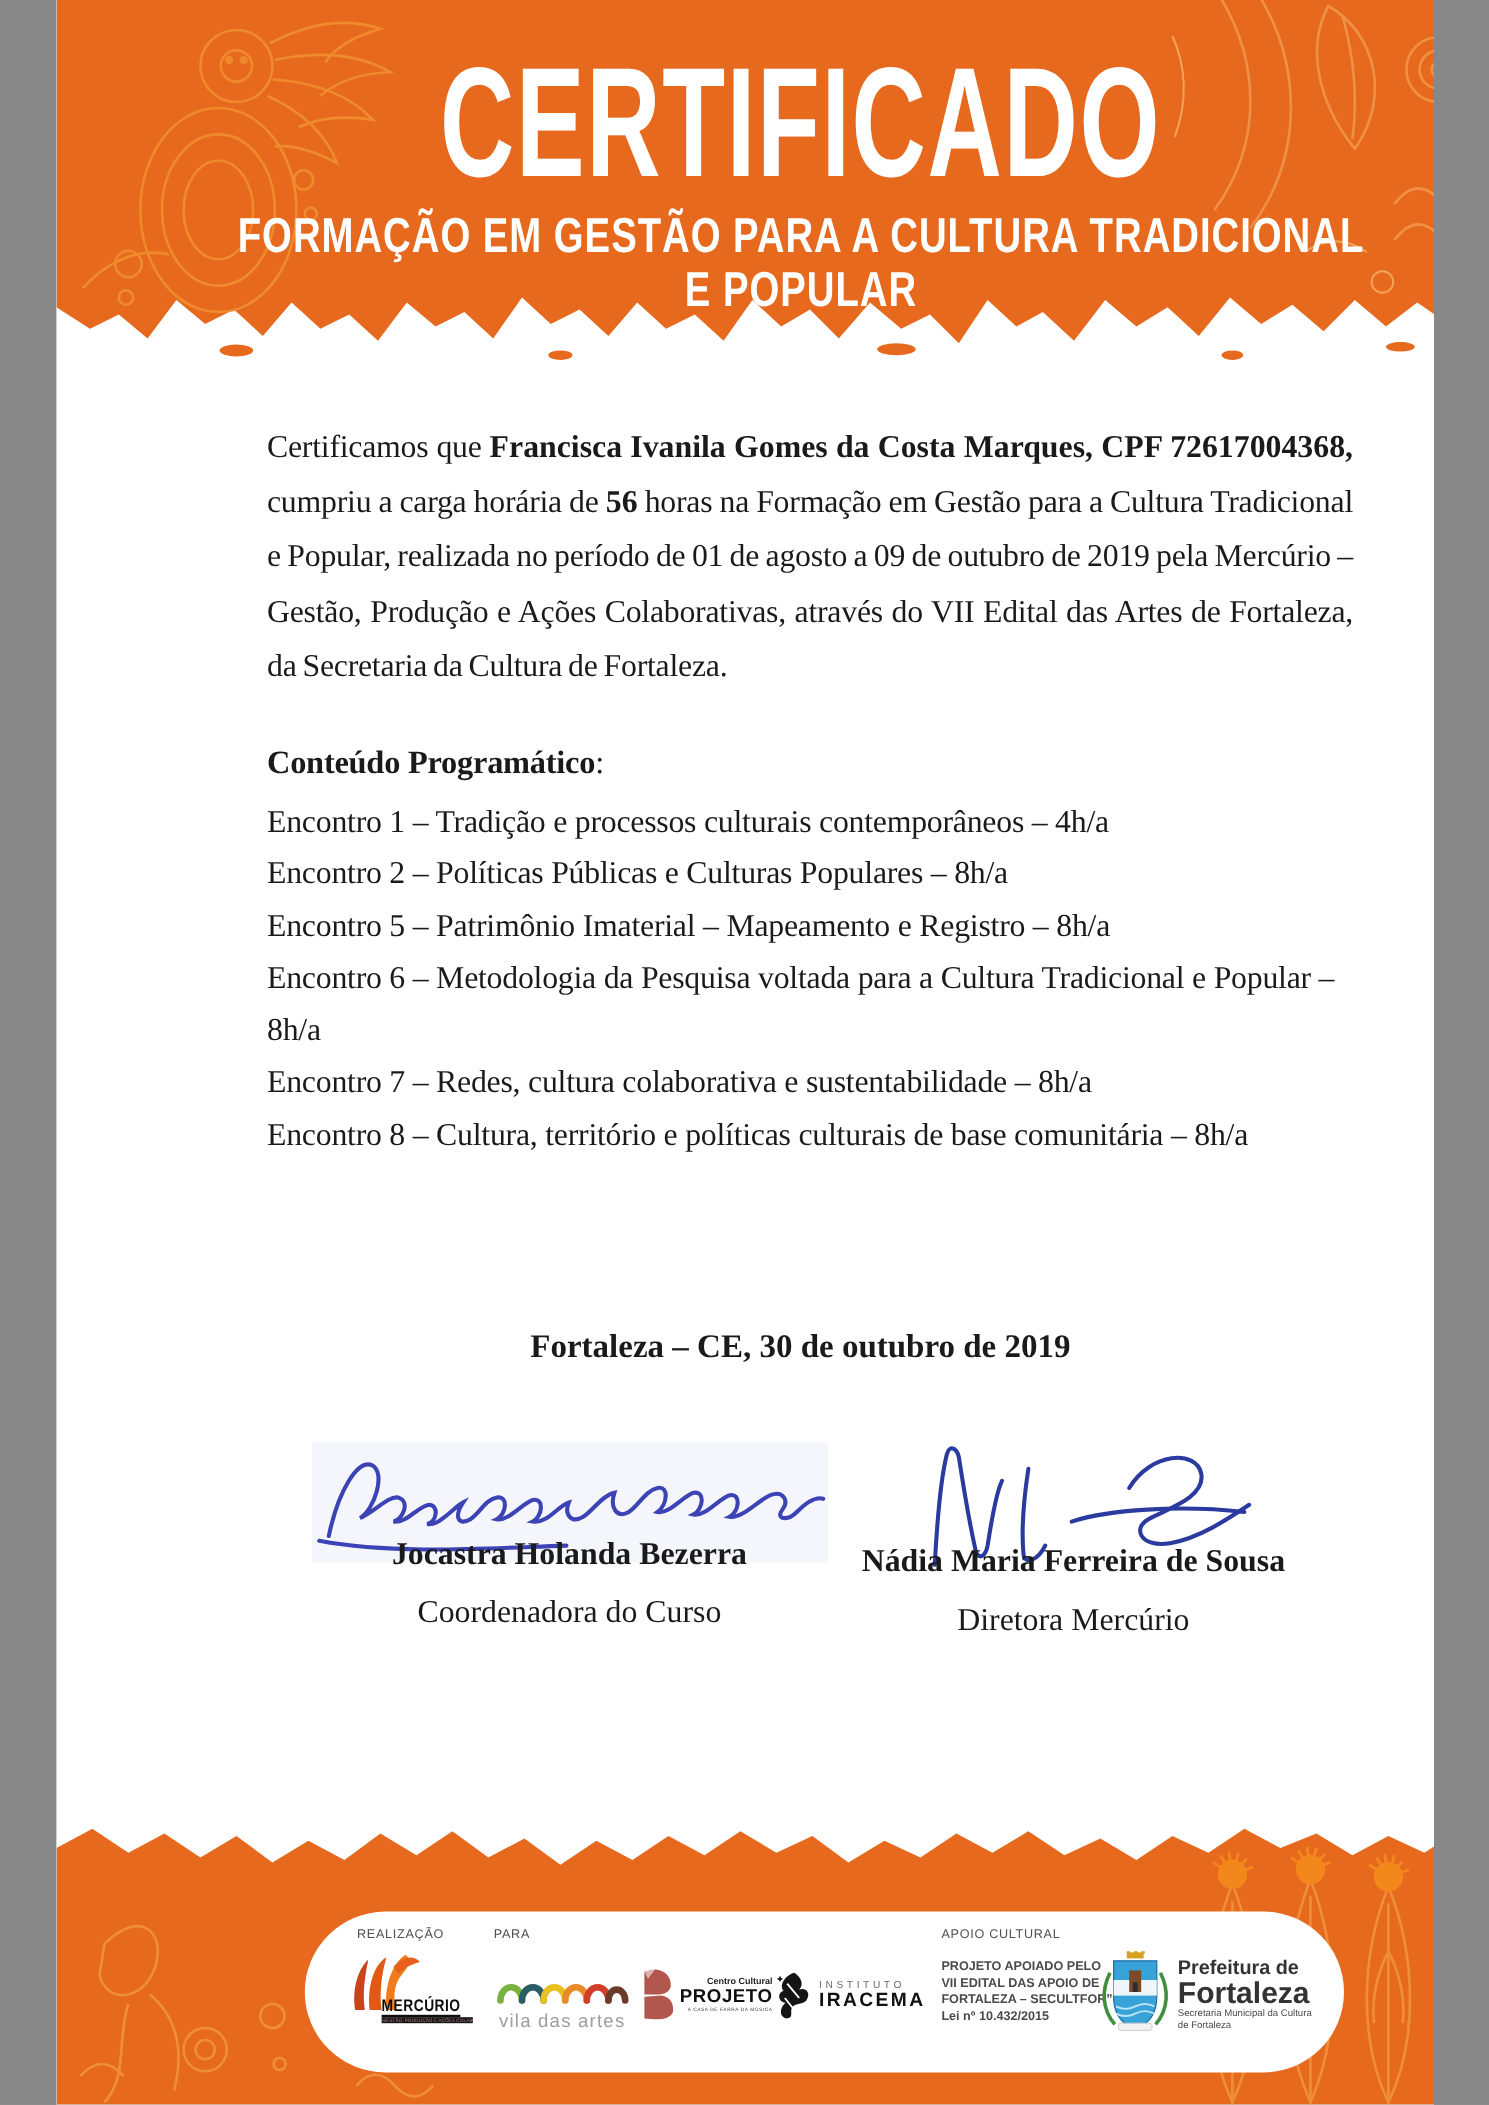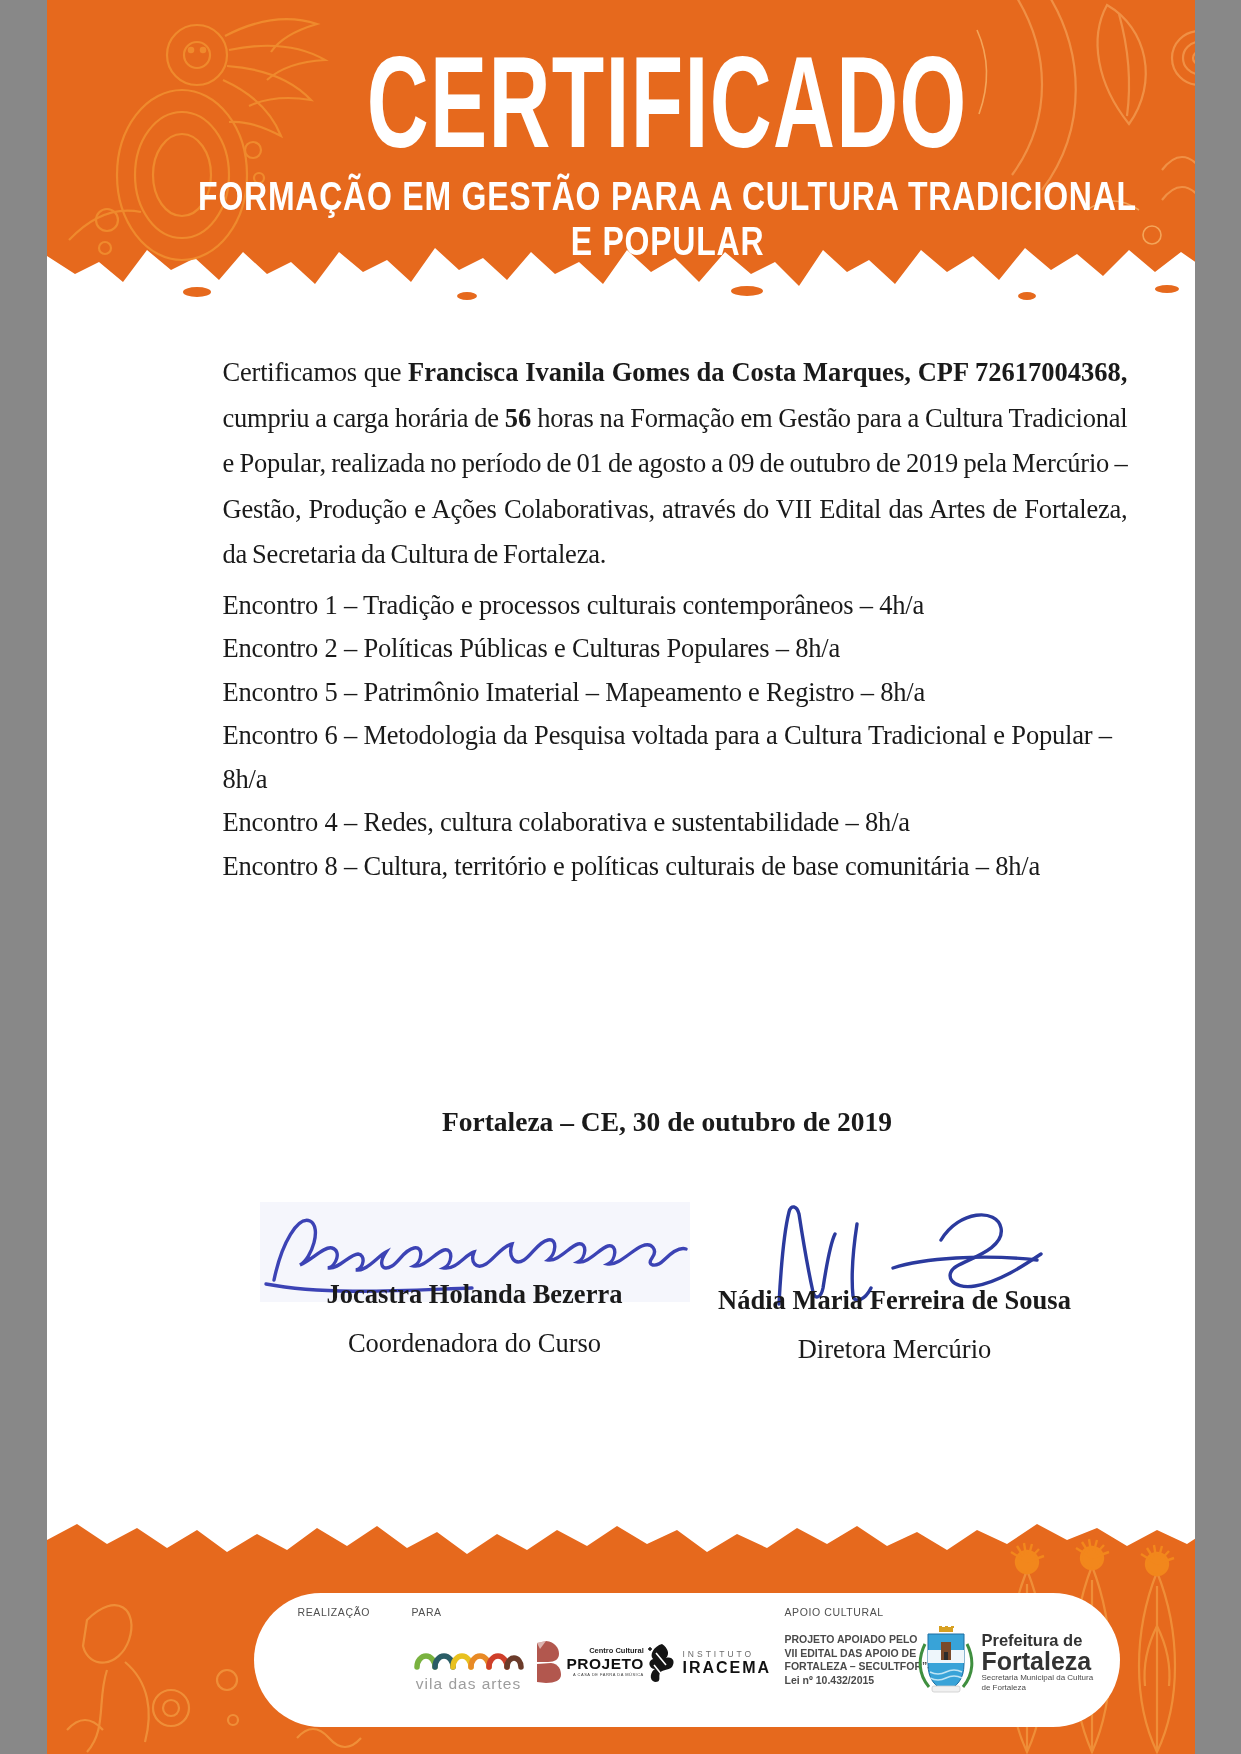--- a/index.html
+++ b/index.html
@@ -140,27 +140,28 @@
       <span>CERTIFICADO</span>
     </div>
     <div class="hdr-sub">
       <span>FORMAÇÃO EM GESTÃO PARA A CULTURA TRADICIONAL E POPULAR</span>
     </div>
   </div>
 
   <div class="content">
     <p class="certify"><span>Certificamos que </span><b>Francisca Ivanila Gomes da Costa Marques, CPF 72617004368,</b><span> cumpriu a carga horária de </span><b>56</b><span> horas na Formação em Gestão para a Cultura Tradicional e Popular, realizada no período de 01 de agosto a 09 de outubro de 2019 pela Mercúrio – Gestão, Produção e Ações Colaborativas, através do VII Edital das Artes de Fortaleza, da Secretaria da Cultura de Fortaleza.</span></p>
 
+    <div class="sec-head"><span>Conteúdo Programático</span><span class="colon">:</span></div>
 
     <ul class="enc-list">
       <li>Encontro 1 – Tradição e processos culturais contemporâneos – 4h/a</li>
       <li>Encontro 2 – Políticas Públicas e Culturas Populares – 8h/a</li>
       <li>Encontro 5 – Patrimônio Imaterial – Mapeamento e Registro – 8h/a</li>
       <li>Encontro 6 – Metodologia da Pesquisa voltada para a Cultura Tradicional e Popular – 8h/a</li>
-      <li>Encontro 4 – Redes, cultura colaborativa e sustentabilidade – 8h/a</li>
+      <li>Encontro 7 – Redes, cultura colaborativa e sustentabilidade – 8h/a</li>
       <li>Encontro 8 – Cultura, território e políticas culturais de base comunitária – 8h/a</li>
     </ul>
   </div>
 
   <div class="date-line">Fortaleza – CE, 30 de outubro de 2019</div>
 
   <div class="sig sig-left">
     <svg width="430" height="100" viewBox="0 0 430 100">
       <g stroke="#3c43b5" stroke-width="3.4" fill="none" stroke-linecap="round">
         <path d="M14,78 C22,40 38,14 50,19 C62,25 52,56 40,63 C52,58 64,44 72,46 C82,49 76,64 68,66 C78,68 90,52 98,52 C106,53 104,66 96,68 C106,70 118,54 126,50 C118,62 122,70 132,64 C140,59 144,48 154,46 C164,44 162,60 154,64 C164,66 176,50 184,48 C194,46 192,62 184,66 C196,68 206,52 214,50 C210,60 216,68 226,62 C234,57 242,44 252,42 C248,54 254,64 264,58 C272,53 278,40 288,38 C298,36 296,52 288,58 C298,60 310,44 318,42 C328,40 326,56 318,60 C328,62 340,46 348,44 C358,42 356,58 348,62 C358,64 372,48 382,44 C392,40 398,48 392,56 C386,64 396,66 404,58 C412,50 420,45 426,47"></path>
@@ -230,20 +231,32 @@
           <path d="M1175,58 l-16,-10 M1175,58 l-10,-16 M1175,58 l-3,-19 M1175,58 l5,-18 M1175,58 l12,-13 M1175,58 l17,-6"></path>
         </g>
       </g>
     </svg>
 
     <div class="logo-bar">
       <div class="lbl lbl-realizacao">REALIZAÇÃO</div>
       <div class="lbl lbl-apoio">PARA</div>
       <div class="lbl lbl-apoio-cultural">APOIO CULTURAL</div>
 
+      <div class="logo-mercurio">
+        <svg width="60" height="52" viewBox="0 0 60 52">
+          <path fill="#c9441a" d="M6,48 C3,30 9,13 17,6 C14,20 12,34 14,48 Z"></path>
+          <path fill="#e05a15" d="M18,48 C16,27 22,10 32,4 C28,18 26,34 28,48 Z"></path>
+          <path fill="#ef7c1d" d="M32,48 C30,26 38,8 48,2 C56,8 46,16 42,23 C38,30 38,40 40,48 Z"></path>
+          <path fill="#e8611b" d="M38,12 C46,3 55,2 60,8 C52,10 46,14 42,18 Z"></path>
+        </svg>
+        <div class="merc-text">
+          <span class="merc-name">MERCÚRIO</span>
+          <span class="merc-cap">GESTÃO, PRODUÇÃO E AÇÕES COLABORATIVAS</span>
+        </div>
+      </div>
 
       <div class="logo-vila">
         <svg width="112" height="28" viewBox="0 0 112 28">
           <g fill="none" stroke-width="5.5" stroke-linecap="round">
             <path stroke="#79b23f" d="M4,24 a9,11 0 0 1 18,0"></path>
             <path stroke="#2a5d66" d="M22,24 a9,11 0 0 1 18,0"></path>
             <path stroke="#e8c11f" d="M40,24 a9,11 0 0 1 18,0"></path>
             <path stroke="#e88a26" d="M58,24 a9,11 0 0 1 18,0"></path>
             <path stroke="#cf3f2a" d="M76,24 a9,11 0 0 1 18,0"></path>
             <path stroke="#6b3b2a" d="M94,24 a7,9 0 0 1 14,0"></path>

